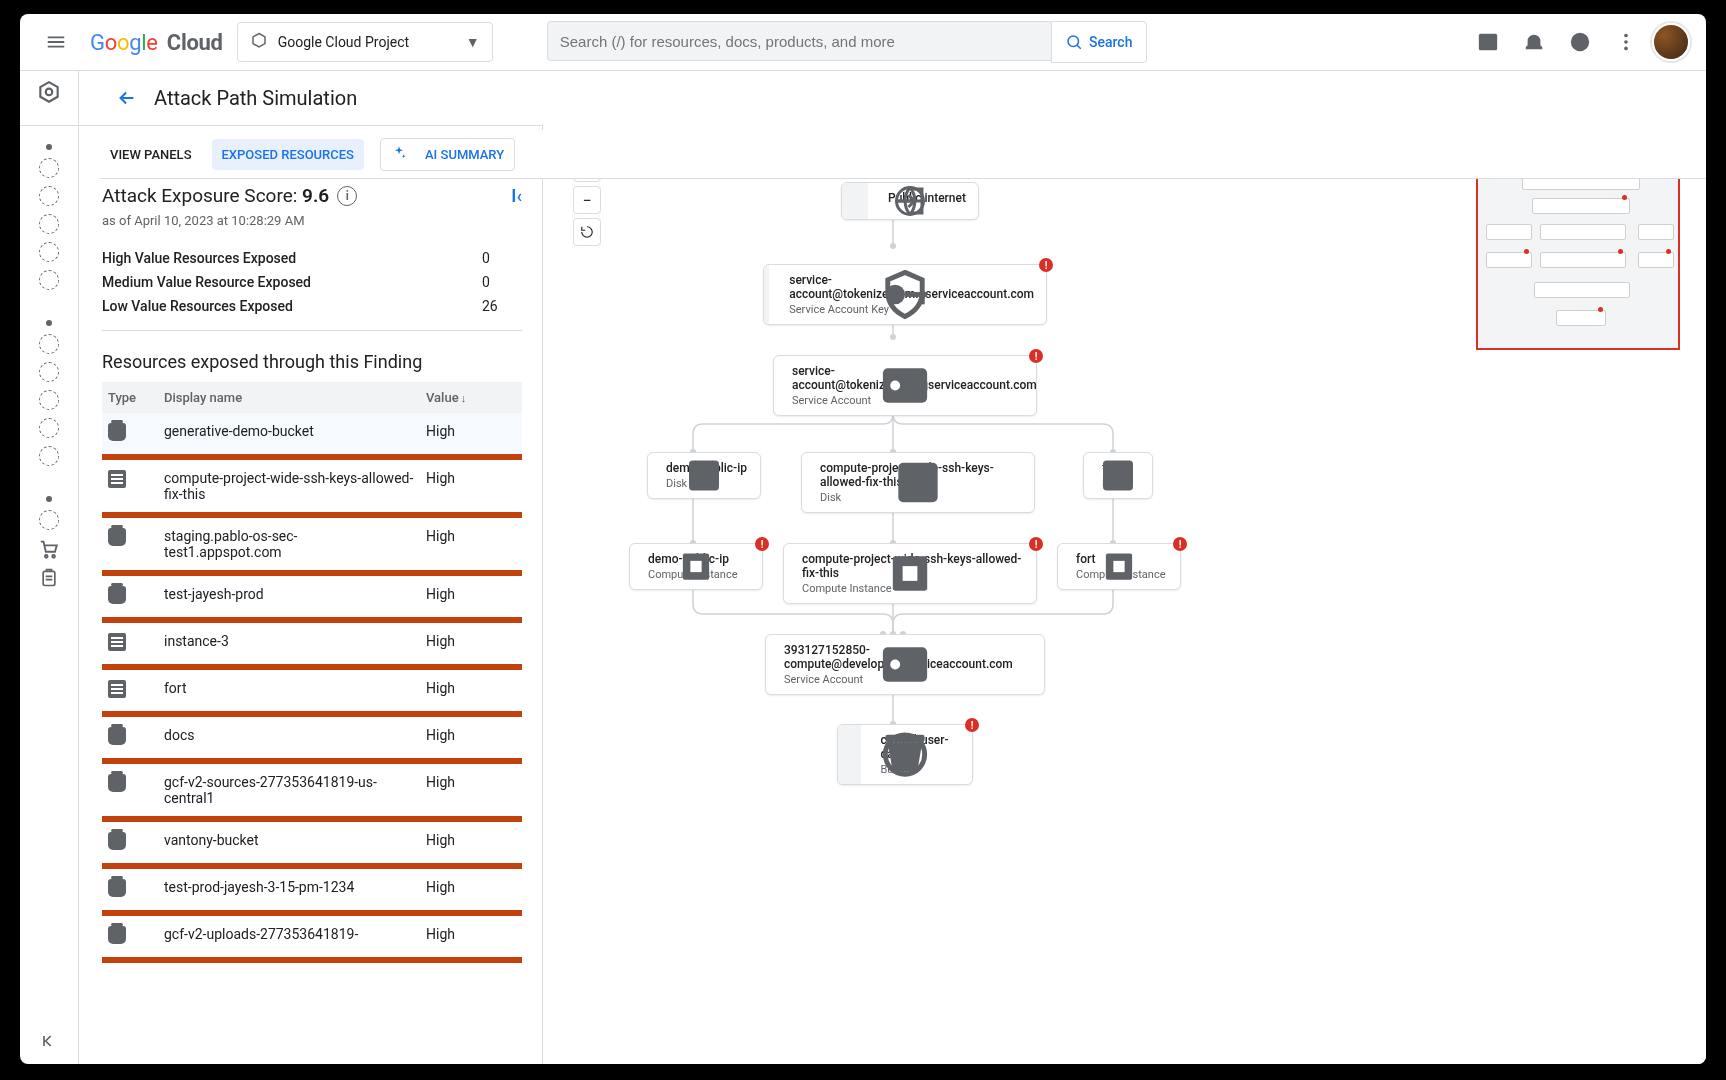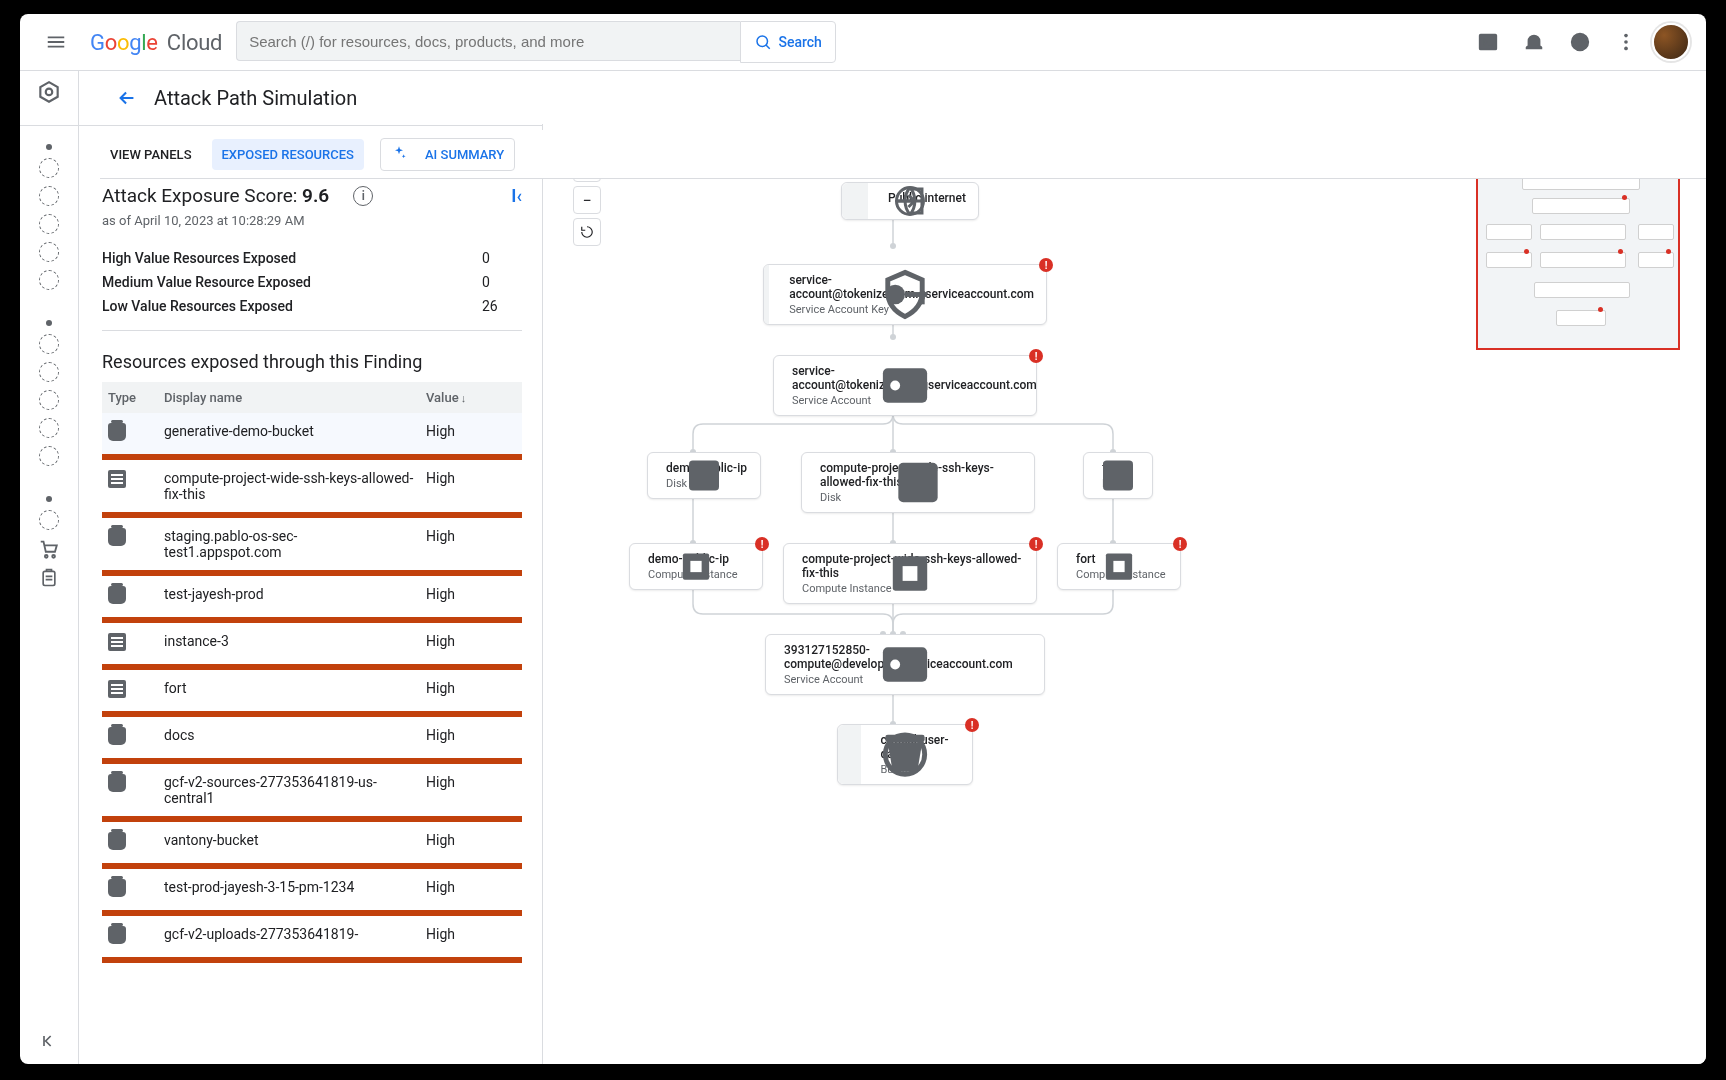--- a/index.html
+++ b/index.html
@@ -14,25 +14,25 @@
 }
 html,body{margin:0;padding:0;background:#000;font-family:var(--font);color:var(--text);font-size:14px}
 .frame{position:relative;width:1726px;height:1080px;margin:0 auto;background:#000}
 .app{position:absolute;left:20px;top:14px;width:1686px;height:1050px;background:#fff;border-radius:8px;overflow:hidden;box-shadow:0 0 0 1px rgba(0,0,0,.2)}
 
 .topbar{height:56px;display:flex;align-items:center;gap:14px;padding:0 16px;border-bottom:1px solid var(--border)}
 .iconbtn{width:40px;height:40px;border-radius:50%;display:flex;align-items:center;justify-content:center;color:var(--text2);cursor:pointer}
 .iconbtn svg{width:22px;height:22px;fill:currentColor}
 .logo{font-size:22px;font-weight:400;letter-spacing:-.3px}
 .logo .g1{color:#4285f4}.logo .g2{color:#ea4335}.logo .g3{color:#fbbc05}.logo .g4{color:#4285f4}.logo .g5{color:#34a853}.logo .g6{color:#ea4335}
-.logo .cloud{color:var(--text2);font-weight:400;margin-left:4px}
+.logo .cloud{color:var(--text2);font-weight:700;margin-left:4px}
 .projbtn{display:flex;align-items:center;gap:10px;height:38px;border:1px solid var(--border);border-radius:4px;padding:0 12px;min-width:230px;color:var(--text);cursor:pointer}
 .projbtn .hex{color:var(--text2)}
 .projbtn .arrow{margin-left:auto;color:var(--text2)}
-.searchwrap{flex:1;display:flex;max-width:600px;}
+.searchwrap{flex:1;display:flex;max-width:600px;margin-left:40px}
 .searchinput{flex:1;height:38px;border:1px solid var(--border);border-right:none;border-radius:4px 0 0 4px;background:#f1f3f4;padding:0 12px;font-size:15px;color:var(--text2)}
 .searchbtn{height:40px;width:94px;border:1px solid var(--border);border-radius:0 4px 4px 0;display:flex;align-items:center;justify-content:center;gap:6px;color:var(--blue);font-weight:500;cursor:pointer;background:#fff}
 .topright{margin-left:auto;display:flex;align-items:center;gap:6px}
 .avatar{width:34px;height:34px;border-radius:50%;background:radial-gradient(circle at 30% 30%,#8d5524,#3b2614);border:2px solid #fff;box-shadow:0 0 0 2px rgba(0,0,0,.1)}
 
 .pageheader{height:54px;display:flex;align-items:center;gap:16px;padding-left:96px;border-bottom:1px solid var(--border)}
 .backbtn{color:var(--blue);cursor:pointer;display:flex;align-items:center}
 .pagetitle{font-size:20px;font-weight:400}
 
 .leftrail{position:absolute;left:0;top:56px;bottom:0;width:58px;border-right:1px solid var(--border);display:flex;flex-direction:column;align-items:center;gap:8px;padding-top:10px}
@@ -45,21 +45,21 @@
 .content{position:absolute;left:58px;top:110px;right:0;bottom:0;display:flex}
 .tabrow{position:absolute;left:80px;top:116px;right:0;height:48px;display:flex;align-items:center;gap:10px;padding-left:0;border-bottom:1px solid var(--border);background:#fff;z-index:5}
 .tab{font-size:13px;font-weight:500;padding:8px 10px;color:var(--text)}
 .tab.active{color:var(--blue);background:var(--chip);border-radius:4px}
 .ai{display:flex;align-items:center;gap:18px;border:1px solid var(--border);border-radius:4px;padding:6px 10px;color:var(--blue);font-weight:500;cursor:pointer;margin-left:6px;font-size:13px}
 .spark{color:var(--blue)}
 
 .leftpanel{width:420px;border-right:1px solid var(--border);overflow-y:auto;padding:60px 20px 20px 24px;position:relative}
 .leftpanel::-webkit-scrollbar{width:10px}
 .leftpanel::-webkit-scrollbar-thumb{background:#c0c0c0;border-radius:6px}
-.scorehdr{display:flex;align-items:center;gap:24px}
+.scorehdr{display:flex;align-items:center;gap:8px}
 .scorehdr h2{font-size:19px;font-weight:400;margin:0}
 .scorehdr b{font-weight:600}
 .info{width:18px;height:18px;border:1.5px solid var(--text2);border-radius:50%;display:inline-flex;align-items:center;justify-content:center;color:var(--text2);font-size:12px;font-weight:600}
 .collapsebtn{margin-left:auto;color:var(--blue);cursor:pointer;font-size:18px;font-weight:600}
 .asof{color:var(--text2);font-size:13px;margin:6px 0 18px}
 .kvrow{display:flex;justify-content:space-between;font-size:14px;padding:4px 0}
 .kvrow .k{font-weight:500}
 .kvrow .v{width:40px;text-align:left}
 hr.sep{border:none;border-top:1px solid var(--border);margin:12px 0 18px}
 .subh{font-size:18px;font-weight:400;margin:20px 0 10px}
@@ -102,20 +102,29 @@
 
 <div class="topbar">
   <div class="iconbtn">
     <svg viewBox="0 0 24 24">
             <path d="M3 6h18v2H3zM3 11h18v2H3zM3 16h18v2H3z"></path>
           </svg>
   </div>
   <div class="logo">
     <span class="g1">G</span><span class="g2">o</span><span class="g3">o</span><span class="g4">g</span><span class="g5">l</span><span class="g6">e</span>
     <span class="cloud">Cloud</span>
+  </div>
+  <div class="projbtn">
+    <span class="hex">
+      <svg width="18" height="18" viewBox="0 0 24 24" fill="none" stroke="#5f6368" stroke-width="2">
+              <path d="M12 2l8 4.5v9L12 20l-8-4.5v-9z"></path>
+            </svg>
+    </span>
+    <span>Google Cloud Project</span>
+    <span class="arrow">▼</span>
   </div>
   <div class="searchwrap">
     <input class="searchinput" placeholder="Search (/) for resources, docs, products, and more" style="">
     <div class="searchbtn">
       <svg width="18" height="18" viewBox="0 0 24 24" fill="none" stroke="#1a73e8" stroke-width="2">
               <circle cx="11" cy="11" r="7"></circle>
               <path d="M21 21l-5-5"></path>
             </svg>
       <span>Search</span>
     </div>

